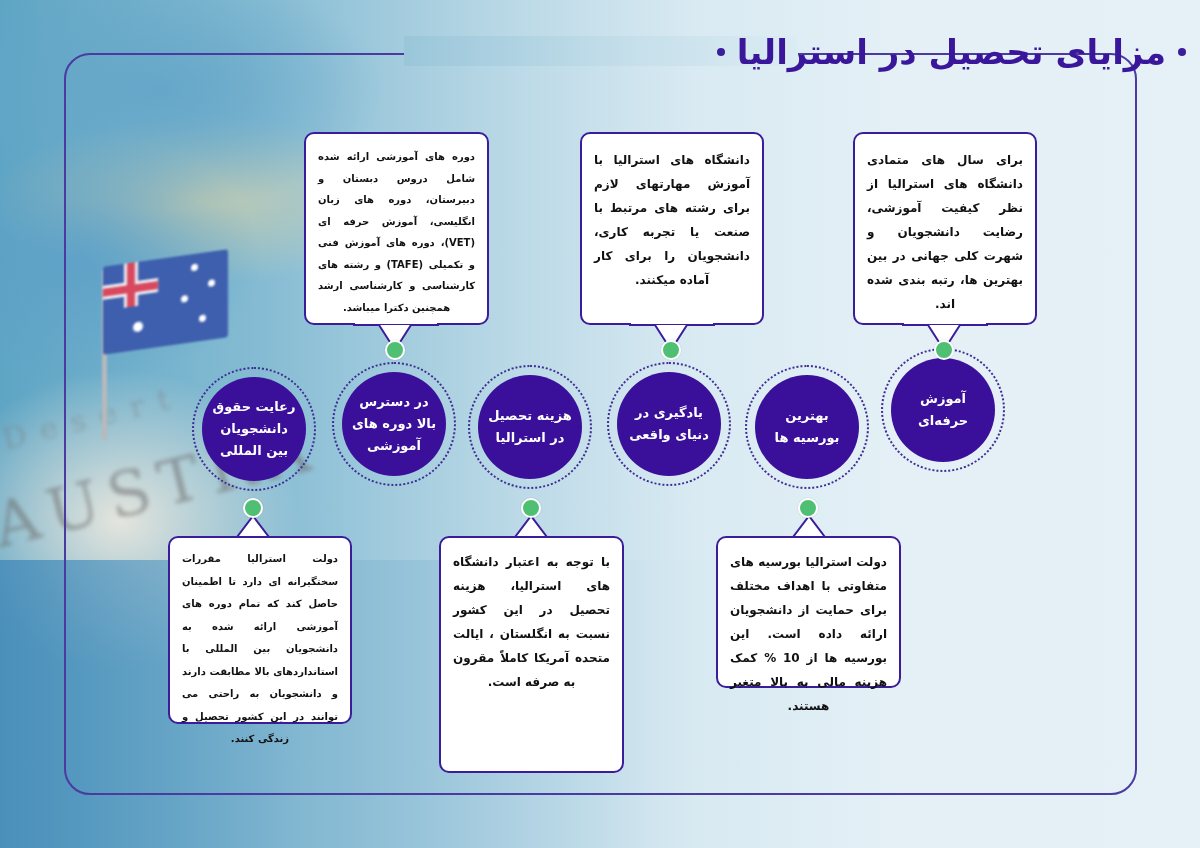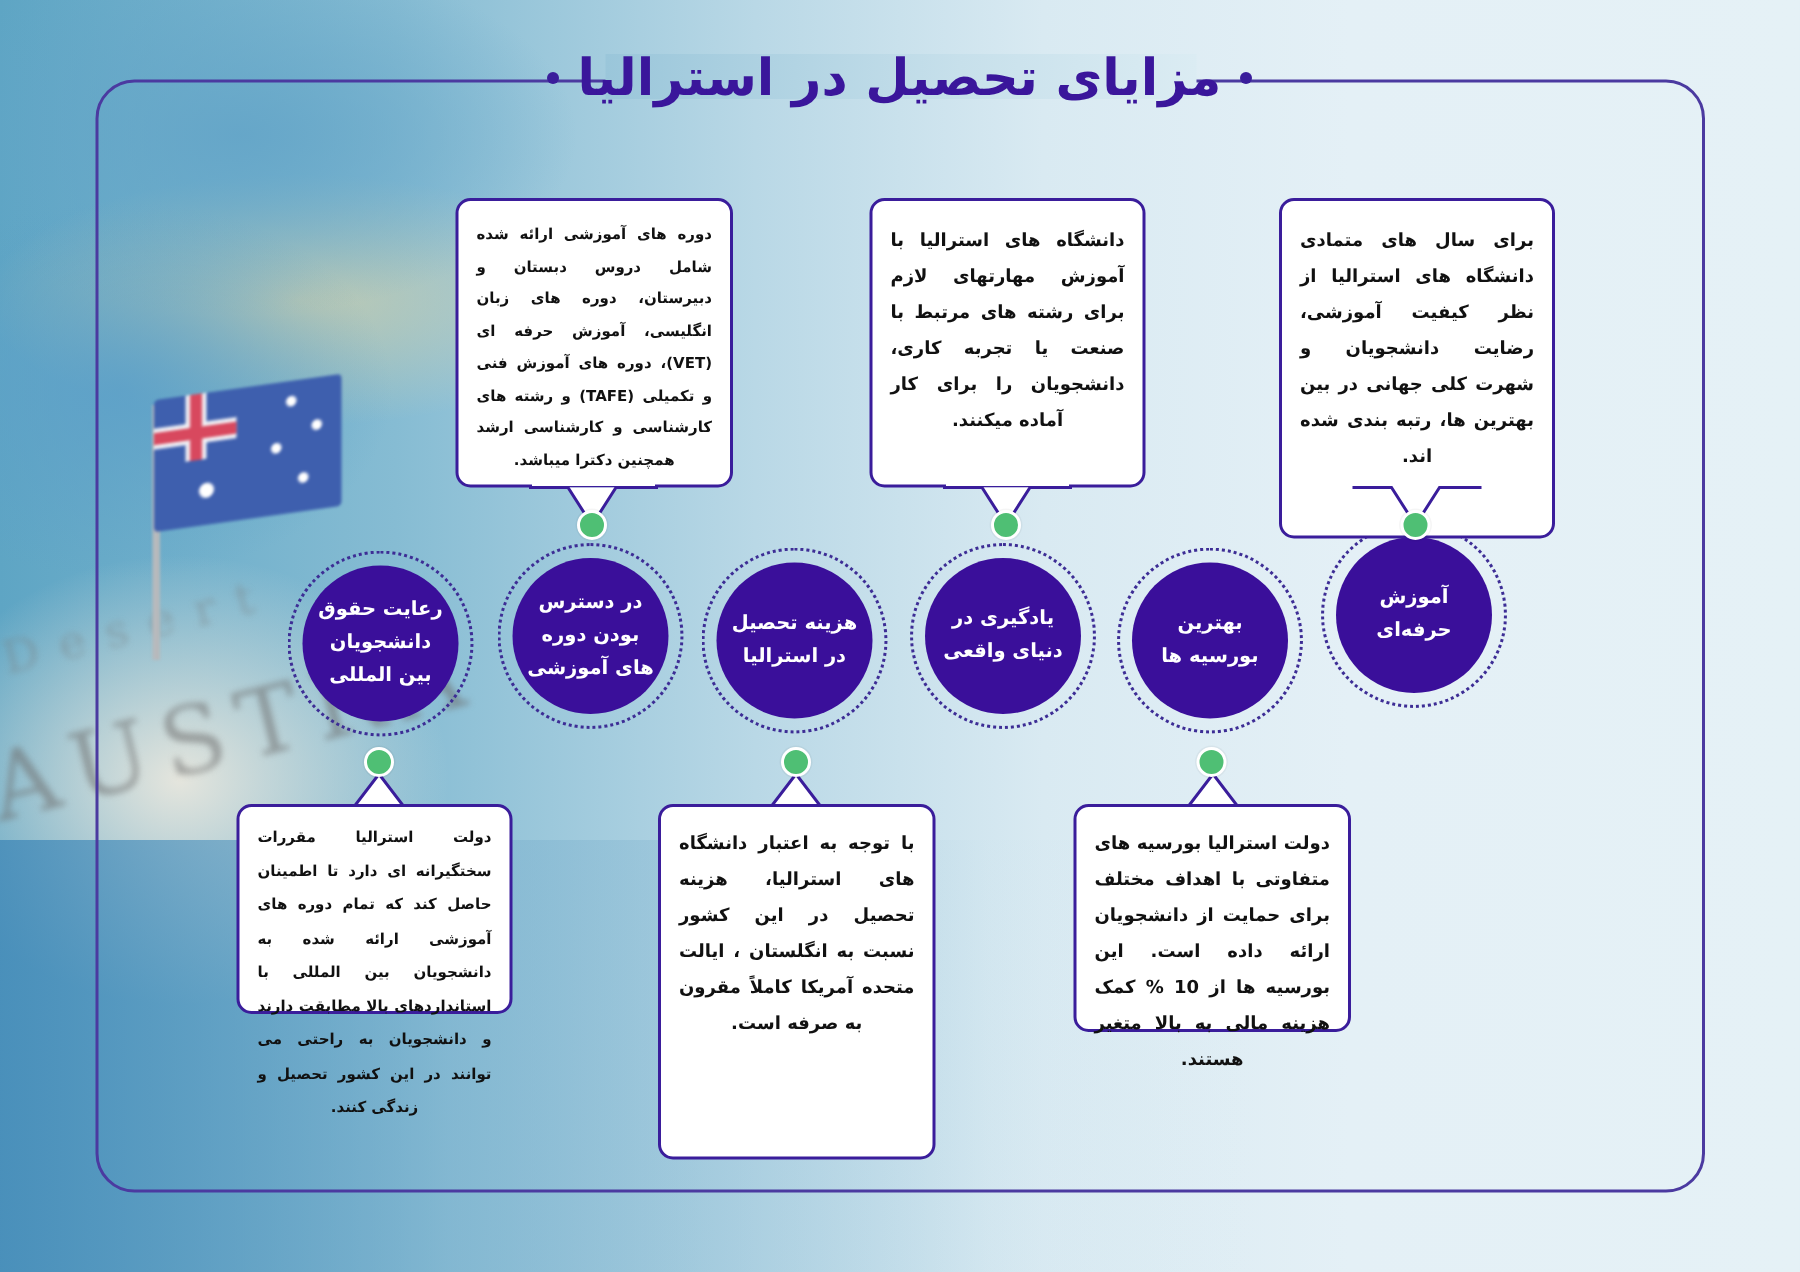--- a/index.html
+++ b/index.html
@@ -42,21 +42,21 @@
     direction: ltr;
   }
   .map-word.small { font-size: 30px; top: 400px; left: 0; letter-spacing: 14px; color: rgba(120,120,120,0.4); }
 
   
   .frame {
     position: absolute; left: 64px; top: 53px; width: 1073px; height: 742px;
     border: 2px solid #4b3aa0; border-radius: 26px;
   }
   .title-wrap {
-    position: absolute; top: 30px; left: 0; right: 0; display: flex; justify-content: center;
+    position: absolute; top: 30px; left: 0; right: 0; display: flex; 
   }
   .title-box {
     display: flex; align-items: center; gap: 12px; padding: 0 14px;
     background: transparent;
   }
   .title-mask {
     position: absolute; top: 36px; left: 404px; width: 394px; height: 30px;
     background: linear-gradient(90deg, #9ac6da 0%, #c7e0eb 60%, #dbecf3 100%);
   }
   .title-dot { width: 8px; height: 8px; border-radius: 50%; background: #3a1d9b; }
@@ -120,21 +120,21 @@
 <div class="frame"></div>
 <div class="title-mask"></div>
 <div class="title-wrap">
   <div class="title-box">
     <span class="title-dot"></span>
     <h1 class="title">مزایای تحصیل در استرالیا</h1>
     <span class="title-dot"></span>
   </div>
 </div>
 
-<div class="card" style="left:853px;top:132px;width:184px;height:227px;padding-top:14px;">
+<div class="card" style="left:853px;top:132px;width:184px;height:193px;padding-top:14px;">
   <span>برای سال های متمادی دانشگاه های استرالیا از نظر کیفیت آموزشی، رضایت دانشجویان و شهرت کلی جهانی در بین بهترین ها، رتبه بندی شده اند.</span>
 </div>
 <svg class="pointer" style="left:900px;top:316px;" width="90" height="40">
   <path d="M2 9 L28 9 L44 34 L60 9 L88 9" fill="#ffffff" stroke="#3a1d9b" stroke-width="2"></path>
   <rect x="4" y="0" width="82" height="8" fill="#ffffff"></rect>
 </svg>
 <div class="dot" style="left:934px;top:340px;"></div>
 <div class="node" style="left:881px;top:348px;">
   <div class="inner">آموزش حرفه‌ای</div>
 </div>
@@ -177,26 +177,26 @@
 
 <div class="card small-text" style="left:304px;top:132px;width:185px;height:193px;padding-top:12px;">
   <span>دوره های آموزشی ارائه شده شامل دروس دبستان و دبیرستان، دوره های زبان انگلیسی، آموزش حرفه ای (VET)، دوره های آموزش فنی و تکمیلی (TAFE) و رشته های کارشناسی و کارشناسی ارشد همچنین دکترا میباشد.</span>
 </div>
 <svg class="pointer" style="left:351px;top:316px;" width="90" height="40">
   <path d="M2 9 L28 9 L44 34 L60 9 L88 9" fill="#ffffff" stroke="#3a1d9b" stroke-width="2"></path>
   <rect x="4" y="0" width="82" height="8" fill="#ffffff"></rect>
 </svg>
 <div class="dot" style="left:385px;top:340px;"></div>
 <div class="node" style="left:332px;top:362px;">
-  <div class="inner">در دسترس بودن دوره های آموزشی</div>
+  <div class="inner">در دسترس بالا دوره های آموزشی</div>
 </div>
 
 <div class="node" style="left:192px;top:367px;align-items:center;">
   <div class="inner">رعایت حقوق دانشجویان بین المللی</div>
 </div>
 <div class="dot" style="left:243px;top:498px;"></div>
 <svg class="pointer" style="left:209px;top:512px;" width="90" height="30">
   <path d="M2 25 L28 25 L44 4 L60 25 L88 25" fill="#ffffff" stroke="#3a1d9b" stroke-width="2"></path>
   <rect x="4" y="26" width="82" height="6" fill="#ffffff"></rect>
 </svg>
-<div class="card small-text" style="left:158px;top:536px;width:184px;height:140px;padding-top:10px;line-height:22.5px;">
+<div class="card small-text" style="left:168px;top:536px;width:184px;height:188px;padding-top:10px;line-height:22.5px;">
   <span>دولت استرالیا مقررات سختگیرانه ای دارد تا اطمینان حاصل کند که تمام دوره های آموزشی ارائه شده به دانشجویان بین المللی با استانداردهای بالا مطابقت دارند و دانشجویان به راحتی می توانند در این کشور تحصیل و زندگی کنند.</span>
 </div>
 
 </body></html>

